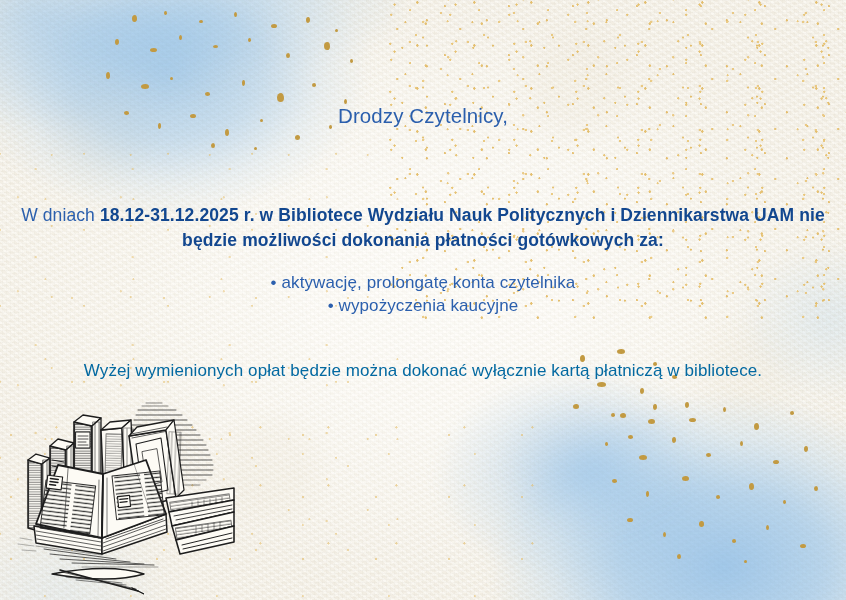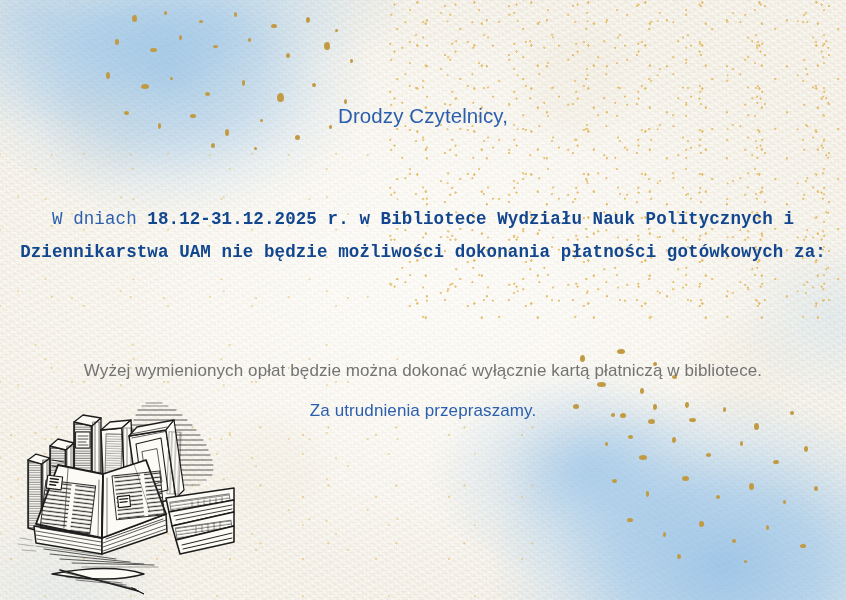--- a/index.html
+++ b/index.html
@@ -196,43 +196,42 @@
     font-size: 17.5px;
     color: #2b5fad;
     font-weight: 400;
   }
 
   .notice {
     top: 203px;
     font-size: 17.5px;
     color: #2b5fad;
     font-weight: 400;
-    line-height: 33px;
+    line-height: 25px;
     padding: 0 10px;
     white-space: normal;
-    font-family: Liberation Mono, monospace;
   }
   .notice b {
     color: #12478f;
     font-weight: 700;
   }
 
   .bullets {
     top: 271px;
     font-size: 17px;
     color: #2b5fad;
     line-height: 23px;
     white-space: normal;
   }
   .bullets div { white-space: nowrap; }
 
   .card-note {
     top: 361px;
     font-size: 17px;
-    color: #737373;
+    color: #0369a1;
   }
 
   .apology {
     top: 401px;
     font-size: 17px;
     color: #2b5fad;
   }
 
   
   .books-art {
@@ -347,25 +346,26 @@
   </div>
 
   <div class="content">
 
     <div class="line heading">Drodzy Czytelnicy,</div>
 
 
     <div class="line notice"><span>W dniach </span><b>18.12-31.12.2025 r. w Bibliotece Wydziału Nauk Politycznych i Dziennikarstwa UAM nie będzie możliwości dokonania płatności gotówkowych za:</b></div>
 
     <div class="line bullets">
+      <div>• aktywację, prolongatę konta czytelnika</div>
+      <div>• wypożyczenia kaucyjne</div>
     </div>
 
     <div class="line card-note">Wyżej wymienionych opłat będzie można dokonać wyłącznie kartą płatniczą w bibliotece.</div>
 
-    <div class="line apology">Za utrudnienia przepraszamy.</div>
 
   </div>
 
   <div class="books-art">
     <svg viewBox="0 0 230 196" xmlns="http://www.w3.org/2000/svg">
       <defs>
         <pattern id="hatchV" width="4" height="4" patternUnits="userSpaceOnUse">
           <path d="M1 0 V4" stroke="#1d1d1d" stroke-width="1.1"></path>
         </pattern>
         <pattern id="hatchH" width="4" height="3.2" patternUnits="userSpaceOnUse">

